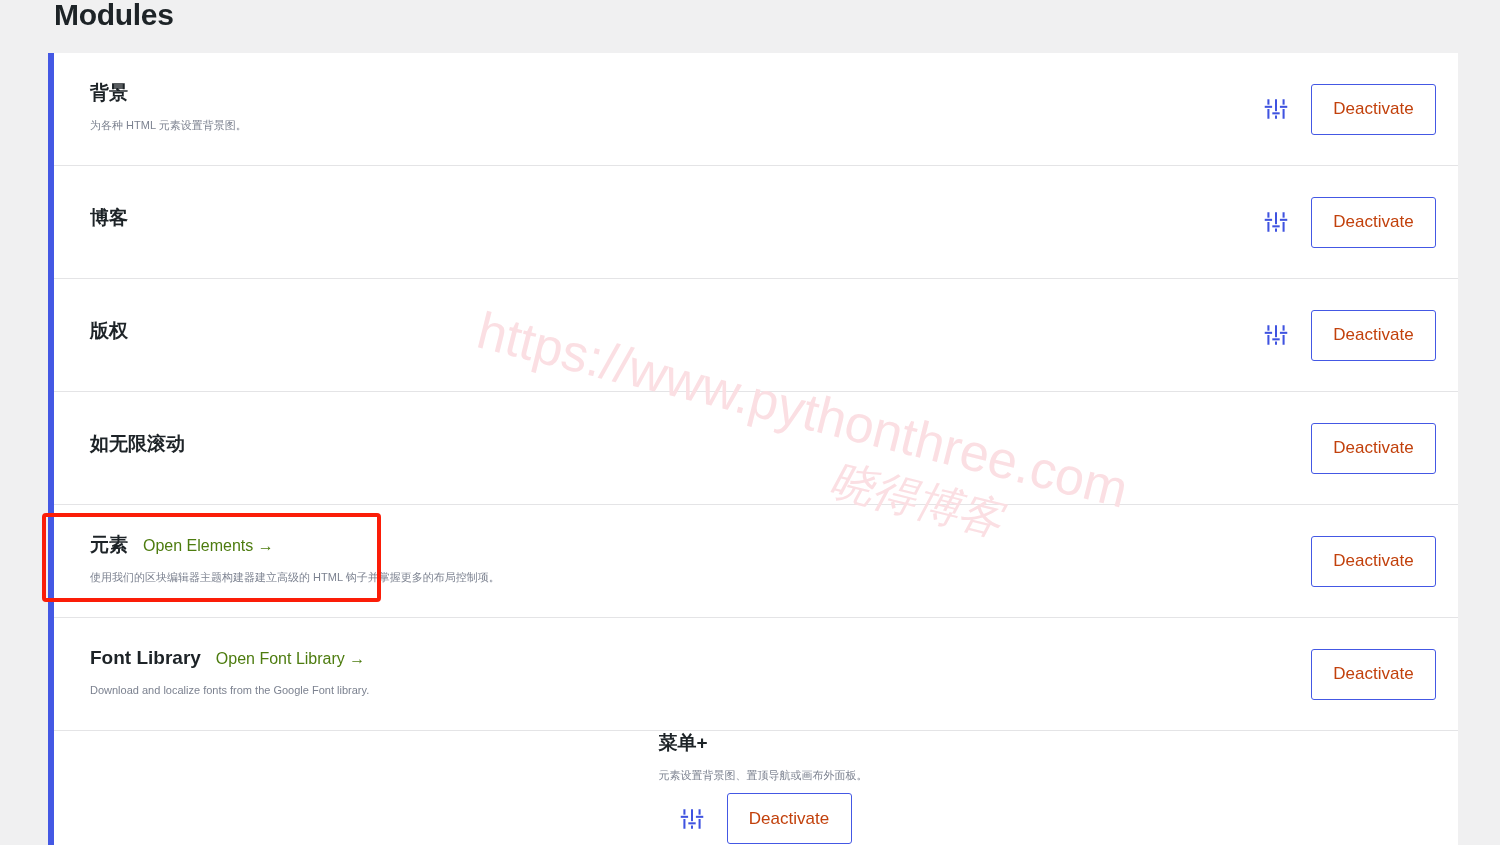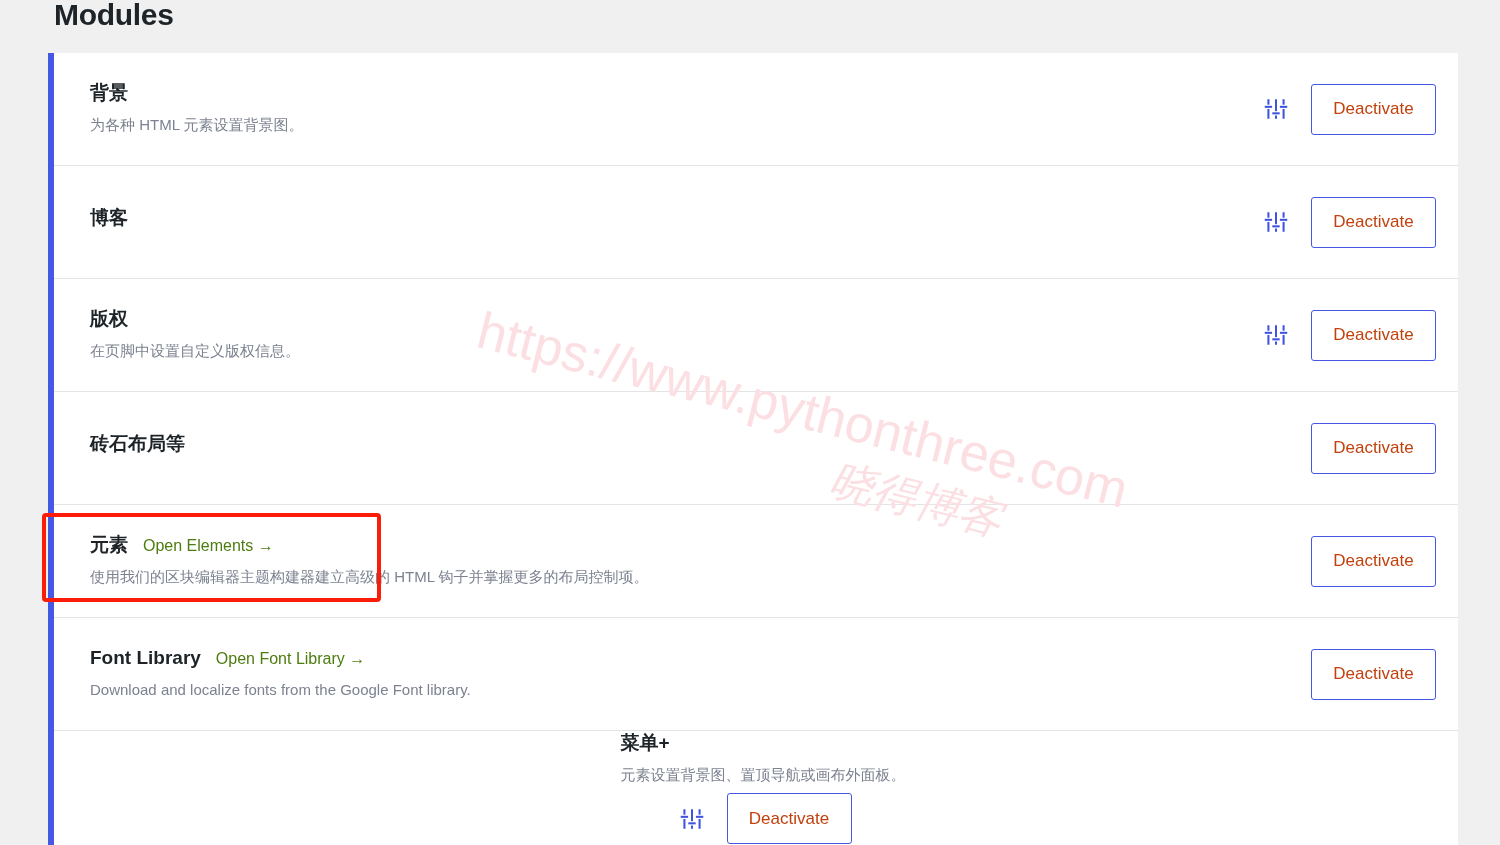--- a/index.html
+++ b/index.html
@@ -76,21 +76,21 @@
   .module-link {
     font-size: 16px;
     color: #4d7c0f;
     text-decoration: none;
     line-height: 20px;
     white-space: nowrap;
     cursor: pointer;
   }
 
   .module-desc {
-    font-size: 15px;
+    font-size: 11px;
     color: #7c8290;
     line-height: 24px;
     white-space: nowrap;
   }
 
   .module-actions {
     flex: 0 0 auto;
     display: flex;
     align-items: center;
     gap: 18px;
@@ -224,21 +224,20 @@
           </svg>
         </span>
         <button class="deactivate-btn">Deactivate</button>
       </div>
     </div>
     <div class="module-row">
       <div class="module-info">
         <div class="module-title-line">
           <span class="module-name">版权</span>
         </div>
-        <div class="module-desc">在页脚中设置自定义版权信息。</div>
       </div>
       <div class="module-actions">
         <span class="settings-icon">
           <svg width="26" height="26" viewBox="0 0 24 24" aria-hidden="true">
             <g stroke="#3f53e0" stroke-width="1.9" stroke-linecap="butt">
               <line x1="5" y1="3" x2="5" y2="8"></line>
               <line x1="5" y1="12" x2="5" y2="21"></line>
               <line x1="1.6" y1="10" x2="8.4" y2="10"></line>
               <line x1="12" y1="3" x2="12" y2="14"></line>
               <line x1="12" y1="18" x2="12" y2="21"></line>
@@ -248,21 +247,21 @@
               <line x1="15.6" y1="10" x2="22.4" y2="10"></line>
             </g>
           </svg>
         </span>
         <button class="deactivate-btn">Deactivate</button>
       </div>
     </div>
     <div class="module-row">
       <div class="module-info">
         <div class="module-title-line">
-          <span class="module-name">砖石布局等</span>
+          <span class="module-name">如无限滚动</span>
         </div>
       </div>
       <div class="module-actions">
         <span class="settings-icon hidden">
           <svg width="26" height="26" viewBox="0 0 24 24" aria-hidden="true">
             <g stroke="#3f53e0" stroke-width="1.9" stroke-linecap="butt">
               <line x1="5" y1="3" x2="5" y2="8"></line>
               <line x1="5" y1="12" x2="5" y2="21"></line>
               <line x1="1.6" y1="10" x2="8.4" y2="10"></line>
               <line x1="12" y1="3" x2="12" y2="14"></line>

